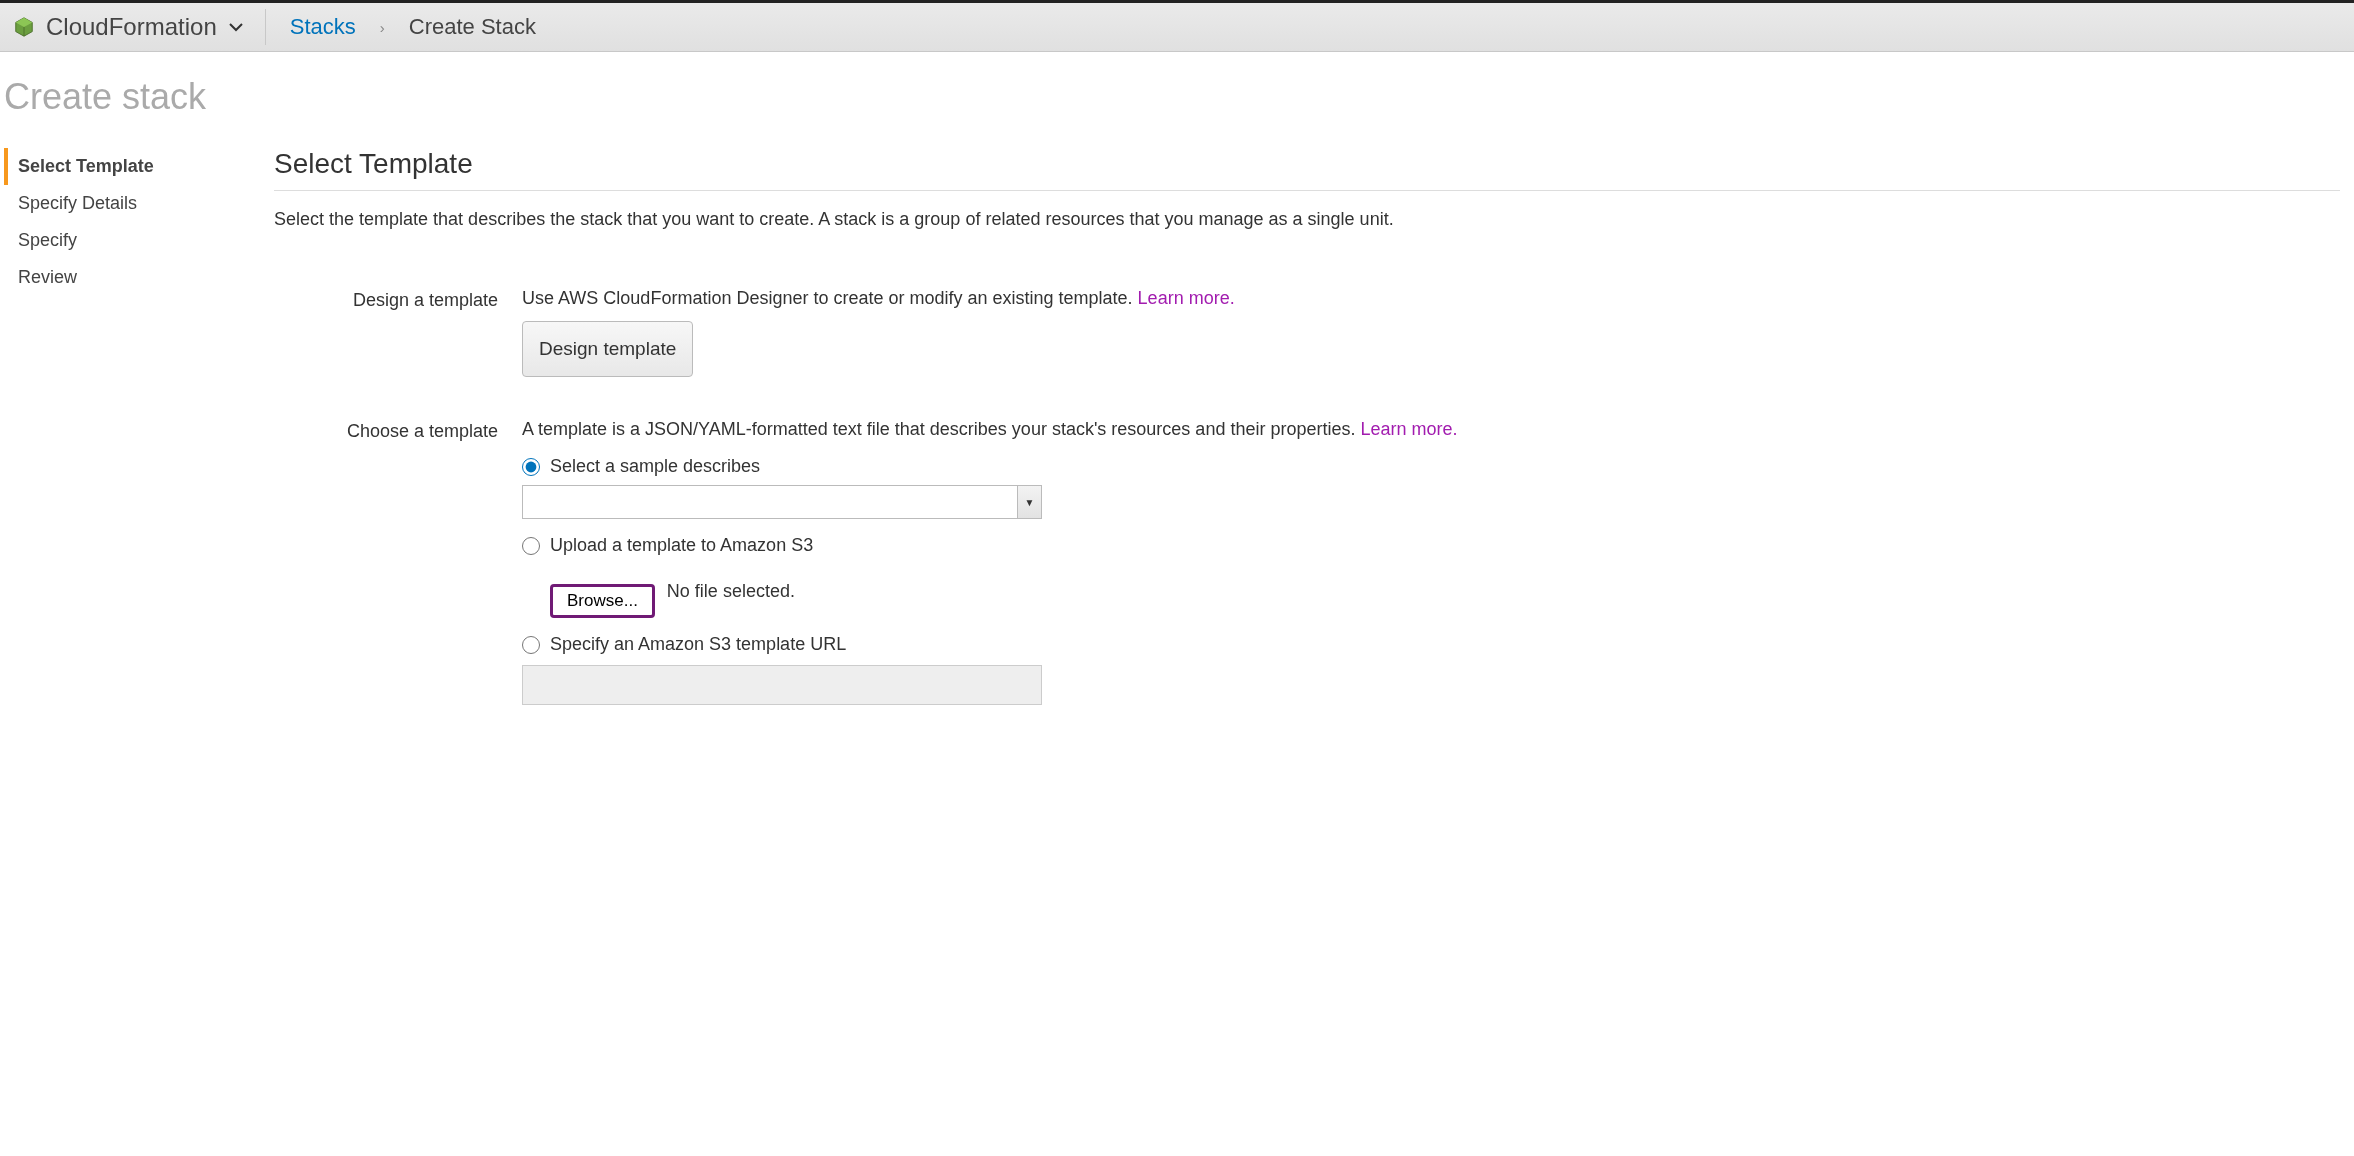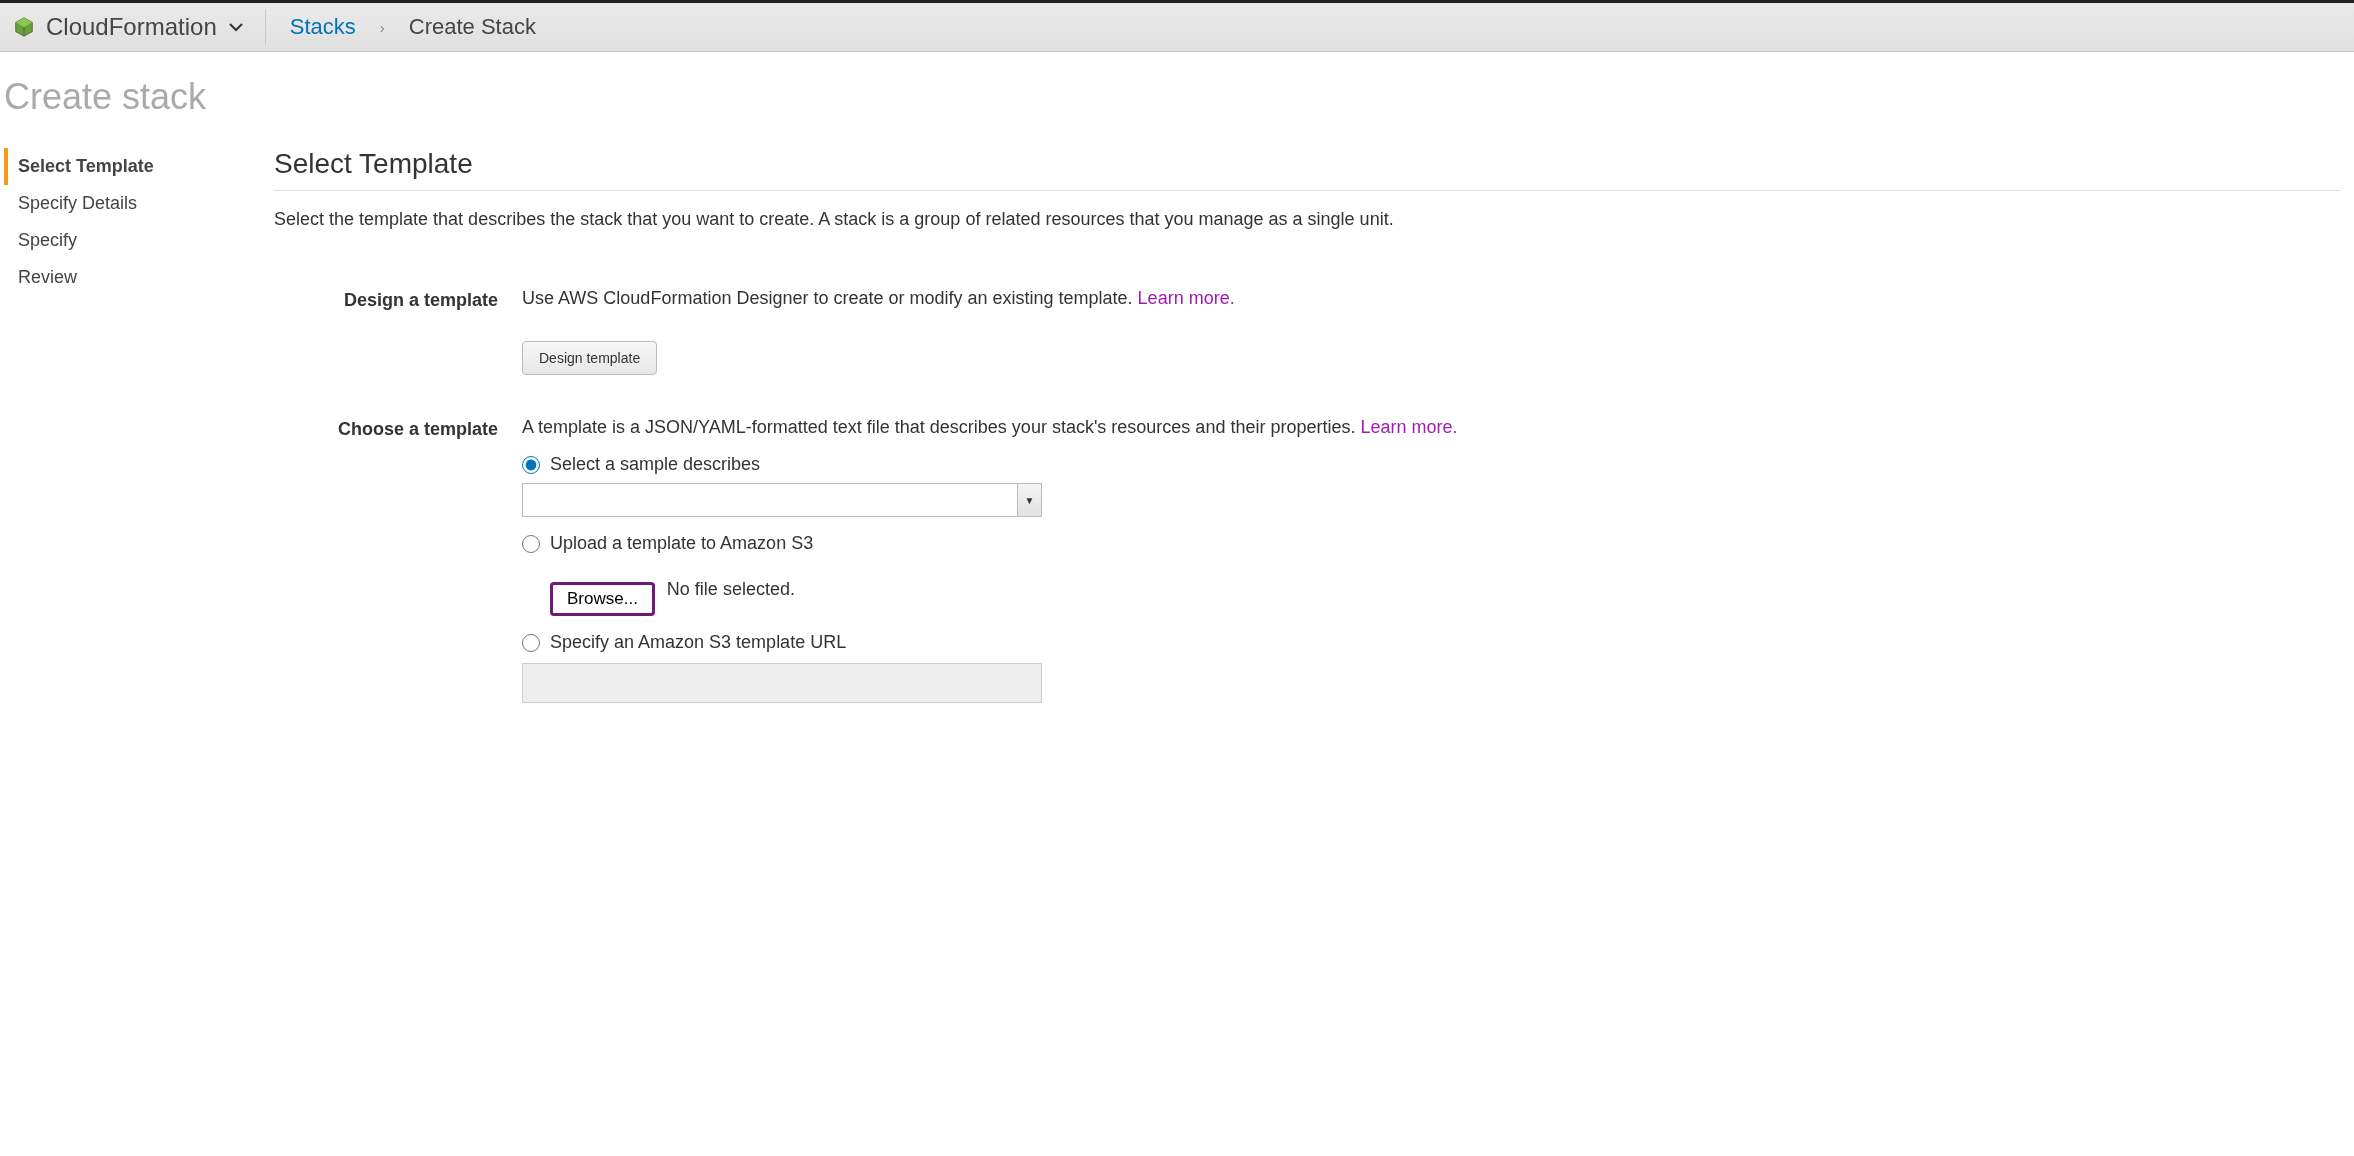--- a/index.html
+++ b/index.html
@@ -98,42 +98,42 @@
       margin-bottom: 58px;
     }
     .form-row {
       display: flex;
       margin-bottom: 42px;
     }
     .form-label {
       width: 248px;
       text-align: right;
       font-size: 18px;
-      font-weight: bold;
+      font-weight: normal;
       color: #333;
       padding-right: 24px;
       padding-top: 2px;
       flex-shrink: 0;
     }
     .form-value {
       flex: 1;
       font-size: 18px;
       color: #333;
     }
     .help-text { display: inline; }
     .learn-more {
       color: #a21caf;
       text-decoration: none;
       cursor: pointer;
     }
     .btn {
       display: inline-block;
-      margin-top: 32px;
-      padding: 8px 16px;
-      font-size: 14px;
+      margin-top: 12px;
+      padding: 16px 16px;
+      font-size: 19px;
       color: #333;
       background: linear-gradient(to bottom, #f7f7f7, #e8e8e8);
       border: 1px solid #bbb;
       border-radius: 4px;
       cursor: pointer;
     }
     .radio-row {
       display: flex;
       align-items: center;
       gap: 10px;

